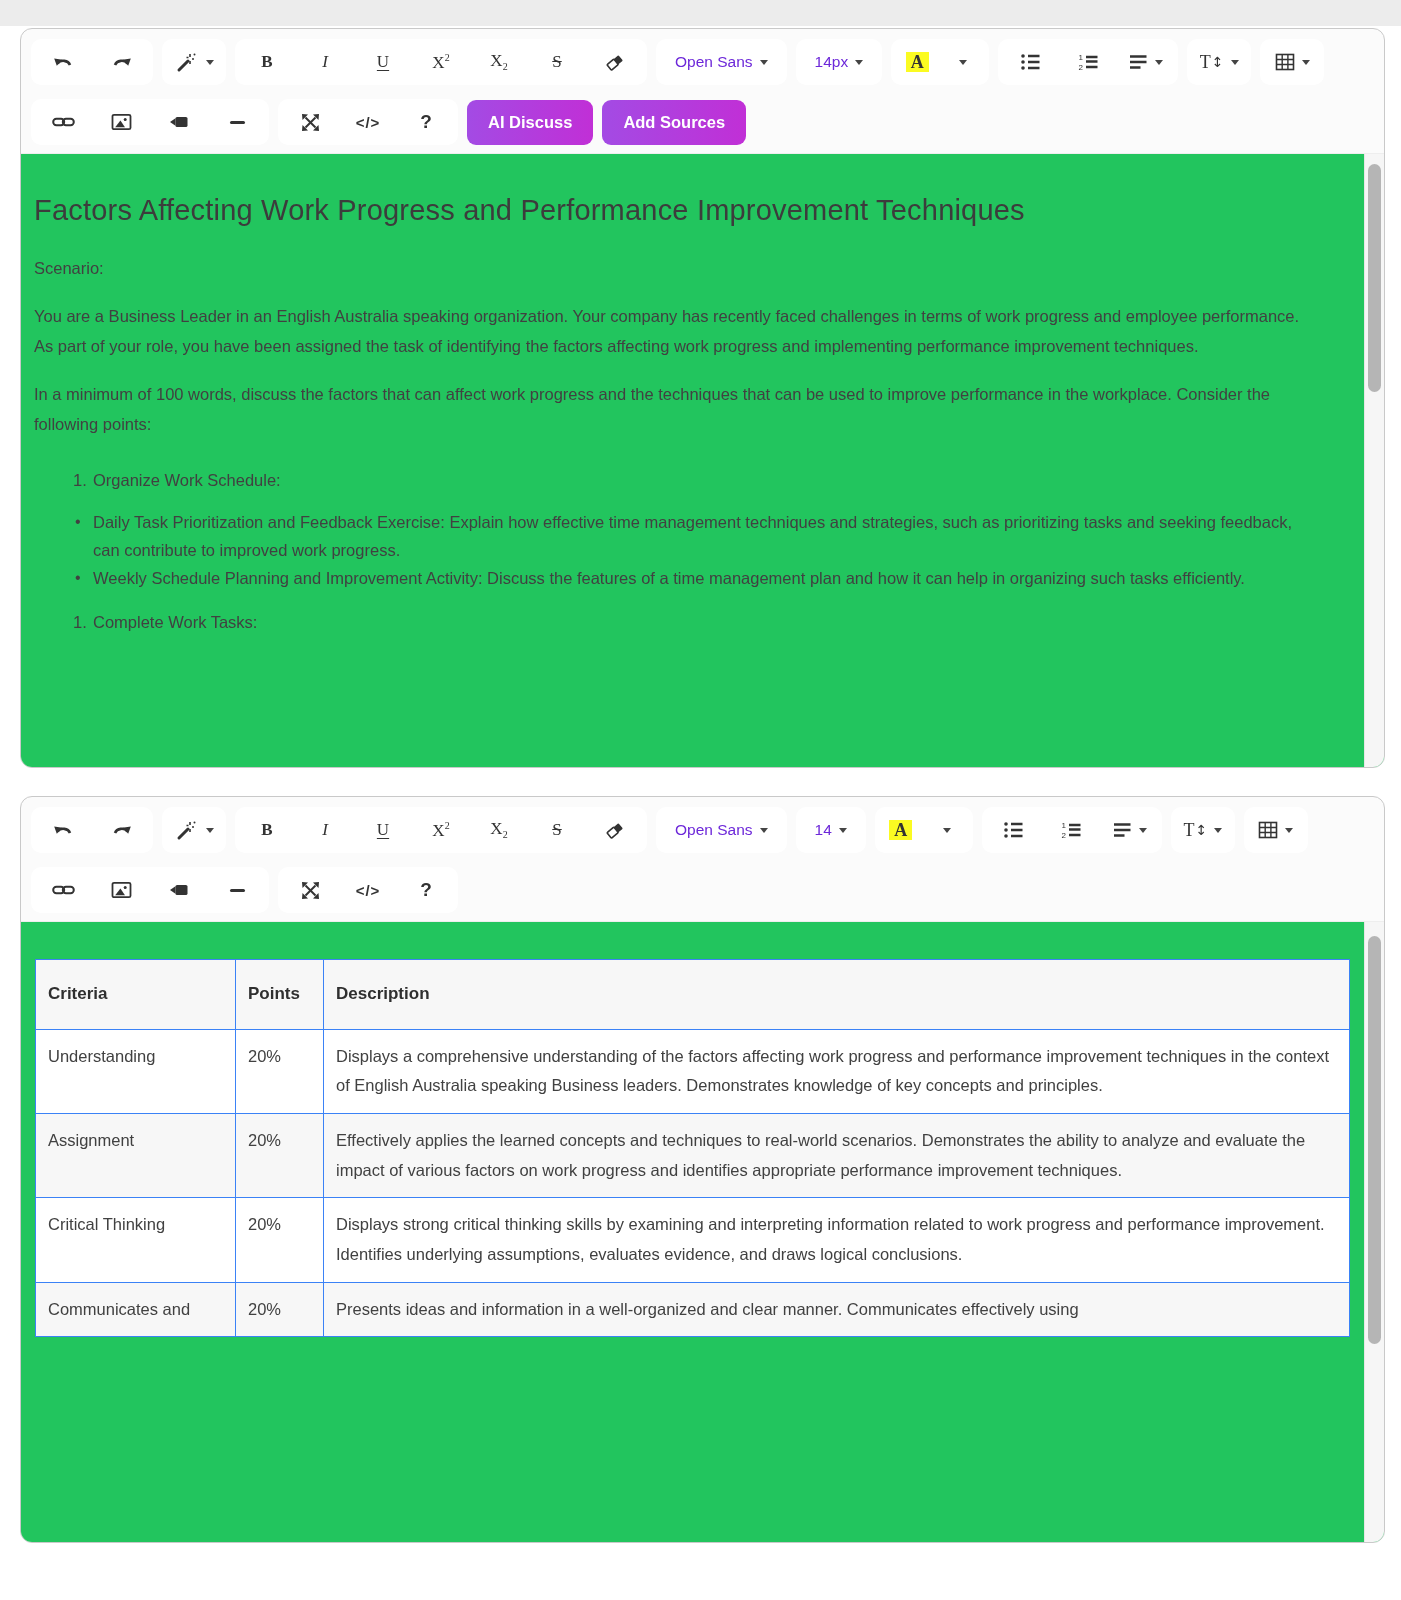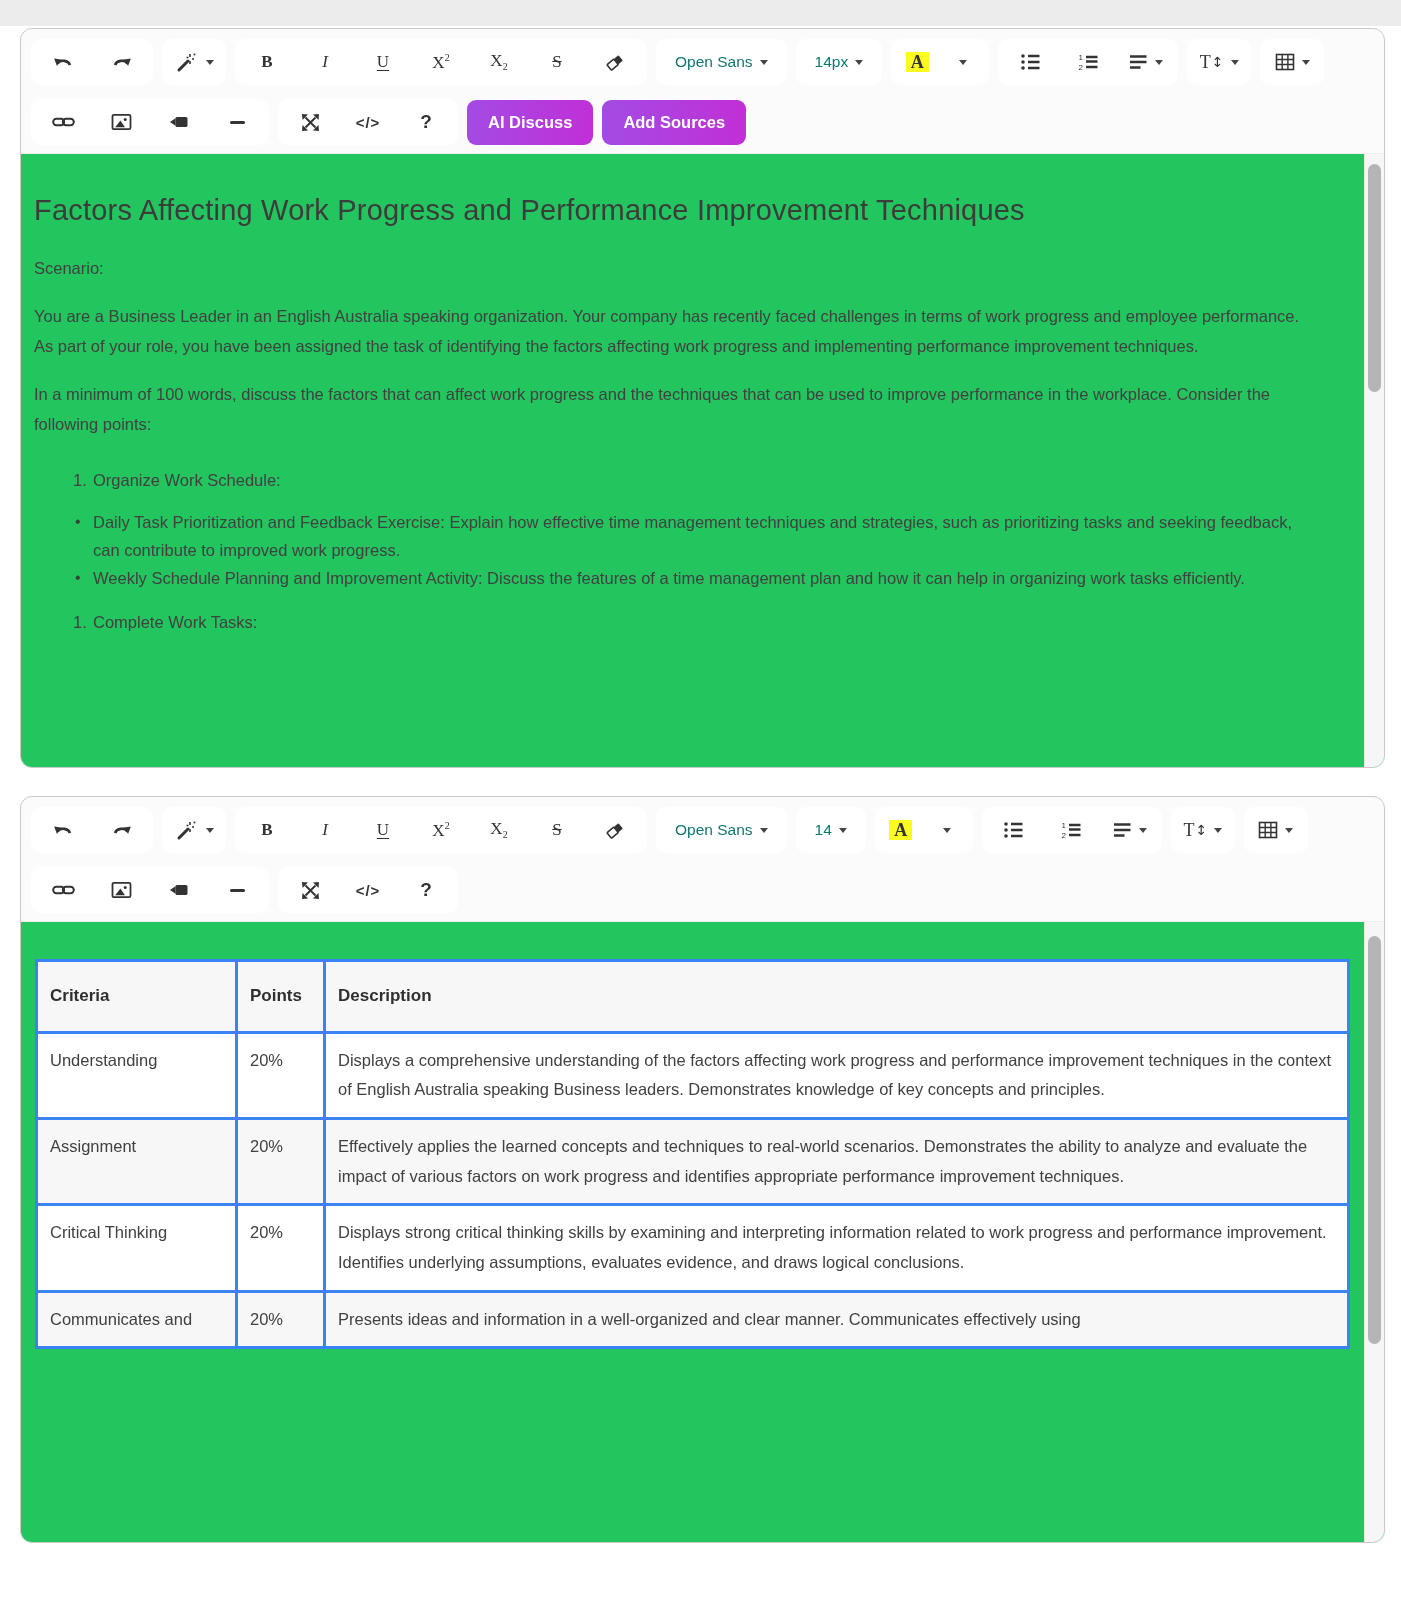--- a/index.html
+++ b/index.html
@@ -19,21 +19,21 @@
   .btn svg { display:block; }
   .serif { font-family:"Liberation Serif","DejaVu Serif",serif; }
   .bold { font-weight:700; }
   .ital { font-style:italic; }
   .undl { text-decoration:underline; text-underline-offset:3px; }
   .strk { text-decoration:line-through; }
   .supsub { font-size:17px; }
   .supsub sup,.supsub sub { font-size:10px; }
   .caret { width:0; height:0; border-left:4px solid transparent; border-right:4px solid transparent;
     border-top:5px solid #444; margin-left:7px; }
-  .dd { padding:0 16px; font-size:15.5px; color:#0f766e; white-space:nowrap; }
+  .dd { padding:0 16px; font-size:15.5px; color:#6d28d9; white-space:nowrap; }
   .hl-a { background:#fbfb22; padding:1px 5px; font-size:18px; line-height:1; }
   .color-grp .btn { min-width:46px; }
   .minus-bar { width:15px; height:3px; background:#333; border-radius:2px; }
   .codeview { font-size:15px; font-weight:600; letter-spacing:1px; }
   .help-q { font-size:19px; font-weight:700; }
   .ti-label { font-size:18px; display:flex; align-items:center; }
   .ti-arrow { font-size:14px; margin-left:1px; font-family:"DejaVu Sans",sans-serif; }
   .accent-btn { height:45px; border-radius:9px; border:none; color:#fff; font-weight:600;
     font-size:16.5px; padding:0 21px; display:flex; align-items:center; cursor:pointer;
     background:linear-gradient(92deg,#a34be4 0%,#c12fd6 100%);
@@ -55,21 +55,21 @@
   .li-row { display:flex; font-size:16.5px; line-height:1.7; }
   .ol-row { margin:26px 0 14px 39px; }
   .ol-row2 { margin:16px 0 0 39px; }
   .num { width:20px; flex:none; }
   .blt { width:18px; flex:none; margin-left:41px; font-size:16px; }
   .li-text { flex:1; }
 
   
   .rubric { border-collapse:collapse; margin:37px 14px 0 14px; width:calc(100% - 48px);
     table-layout:fixed; }
-  .rubric th, .rubric td { border:3px solid #3b82f6; vertical-align:top; text-align:left;
+  .rubric th, .rubric td { border:1px solid #3b82f6; vertical-align:top; text-align:left;
     font-size:16.5px; color:#414141; line-height:1.8; padding:12px 12px; }
   .rubric th { background:#f7f7f7; font-weight:700; font-size:17px; color:#2f2f2f; padding:19px 12px; }
   .rubric tbody tr:nth-child(odd)  { background:#fff; }
   .rubric tbody tr:nth-child(even) { background:#f7f7f7; }
 </style>
 </head>
 <body>
 
 <div class="top-strip"></div>
 
@@ -293,21 +293,21 @@
         <span class="num">1.</span>
         <span class="li-text">Organize Work Schedule:</span>
       </div>
 
       <div class="li-row">
         <span class="blt">•</span>
         <span class="li-text">Daily Task Prioritization and Feedback Exercise: Explain how effective time management techniques and strategies, such as prioritizing tasks and seeking feedback, can contribute to improved work progress.</span>
       </div>
       <div class="li-row">
         <span class="blt">•</span>
-        <span class="li-text">Weekly Schedule Planning and Improvement Activity: Discuss the features of a time management plan and how it can help in organizing work tasks efficiently.</span>
+        <span class="li-text">Weekly Schedule Planning and Improvement Activity: Discuss the features of a time management plan and how it can help in organizing such tasks efficiently.</span>
       </div>
 
       <div class="li-row ol-row2">
         <span class="num">1.</span>
         <span class="li-text">Complete Work Tasks:</span>
       </div>
     </div>
     <div class="scroll-track">
       <div class="scroll-thumb thumb-1"></div>
     </div>

